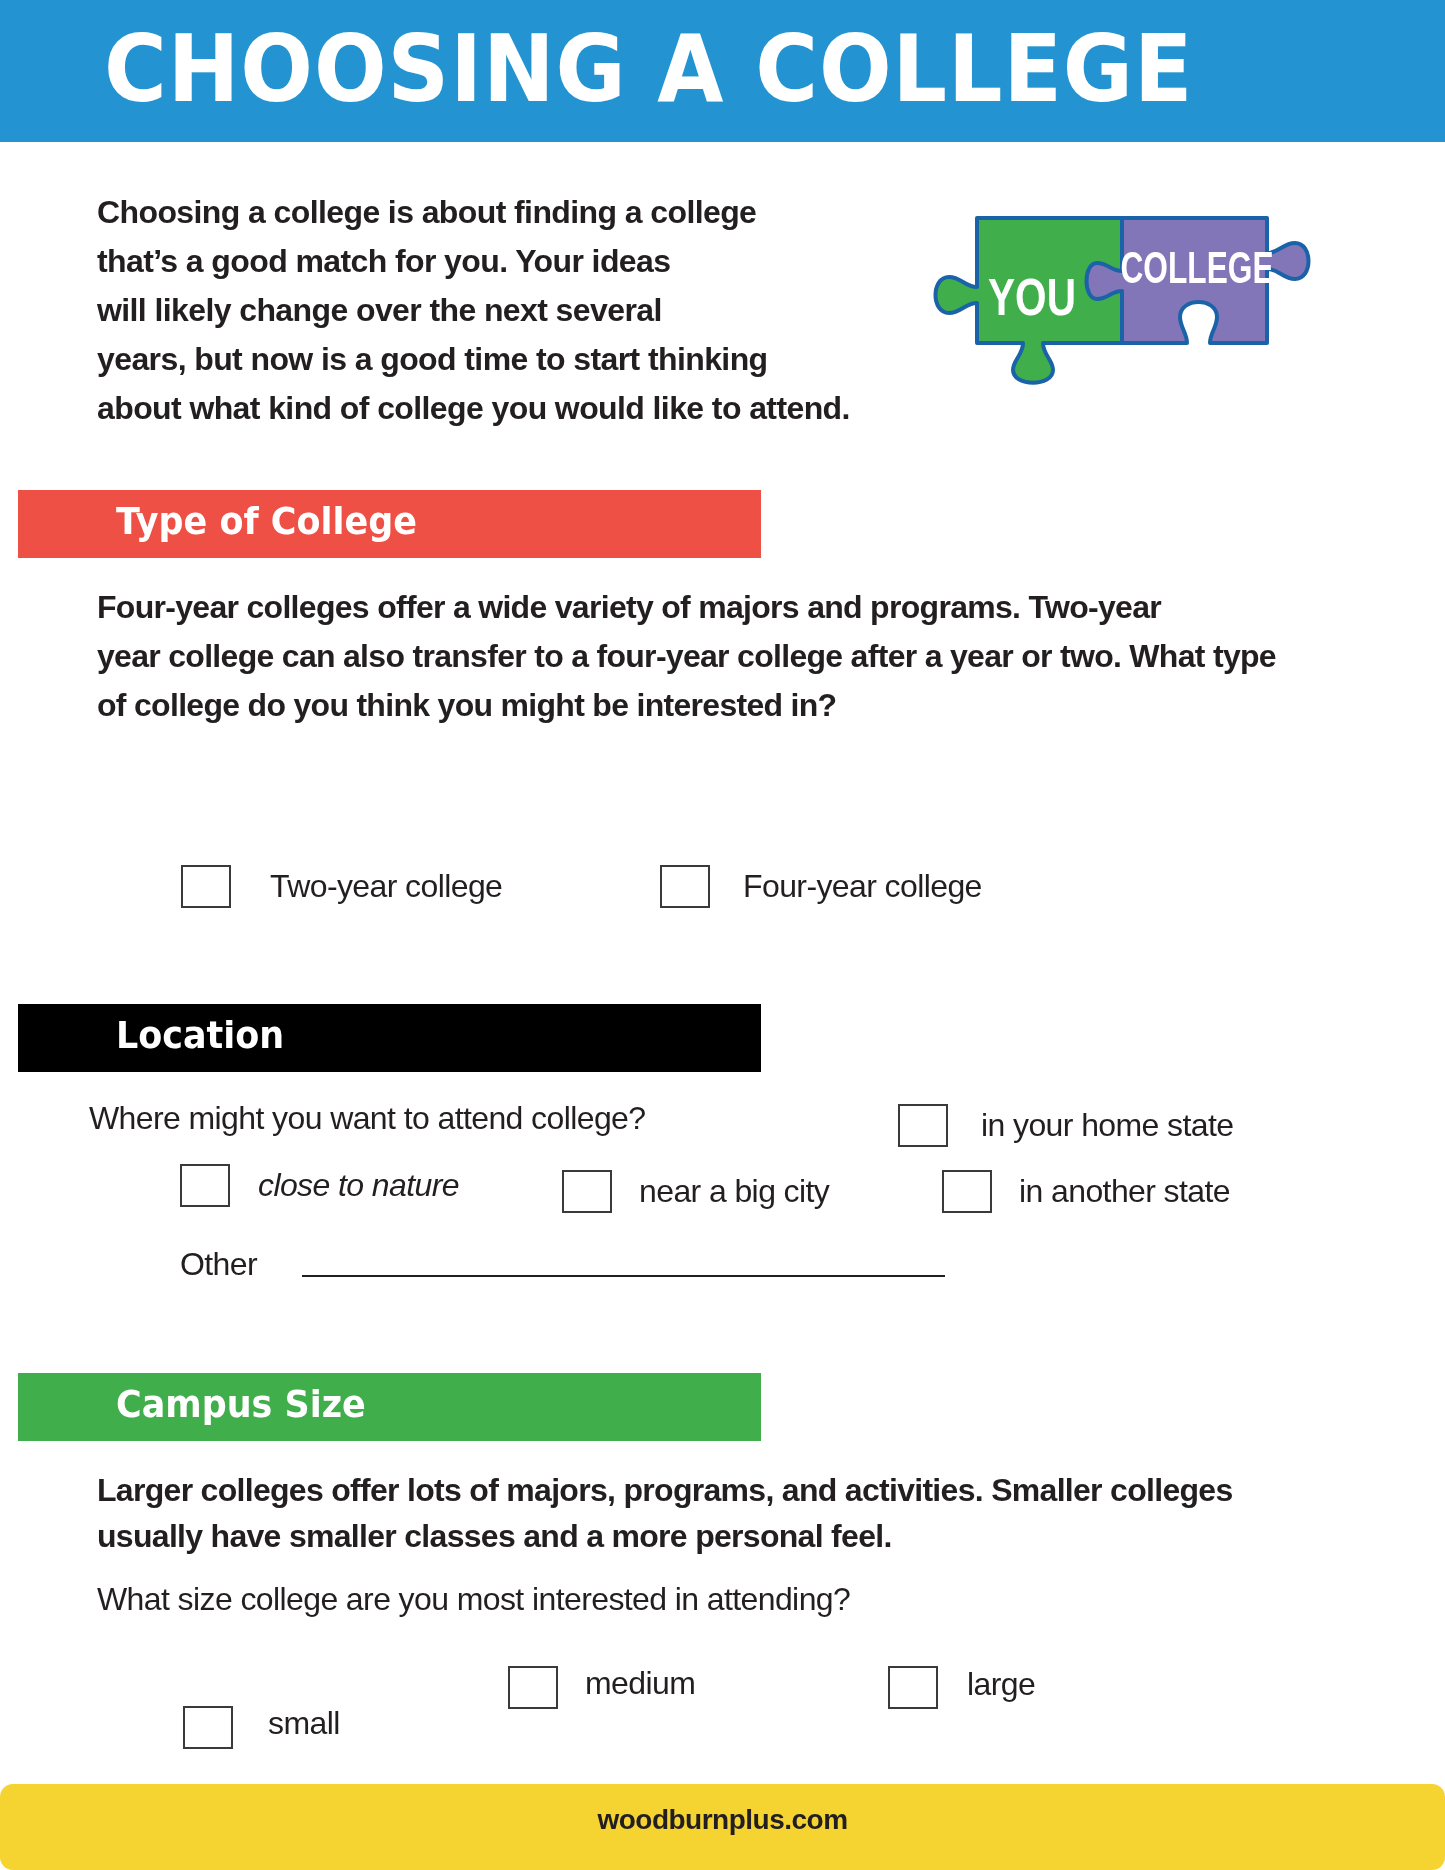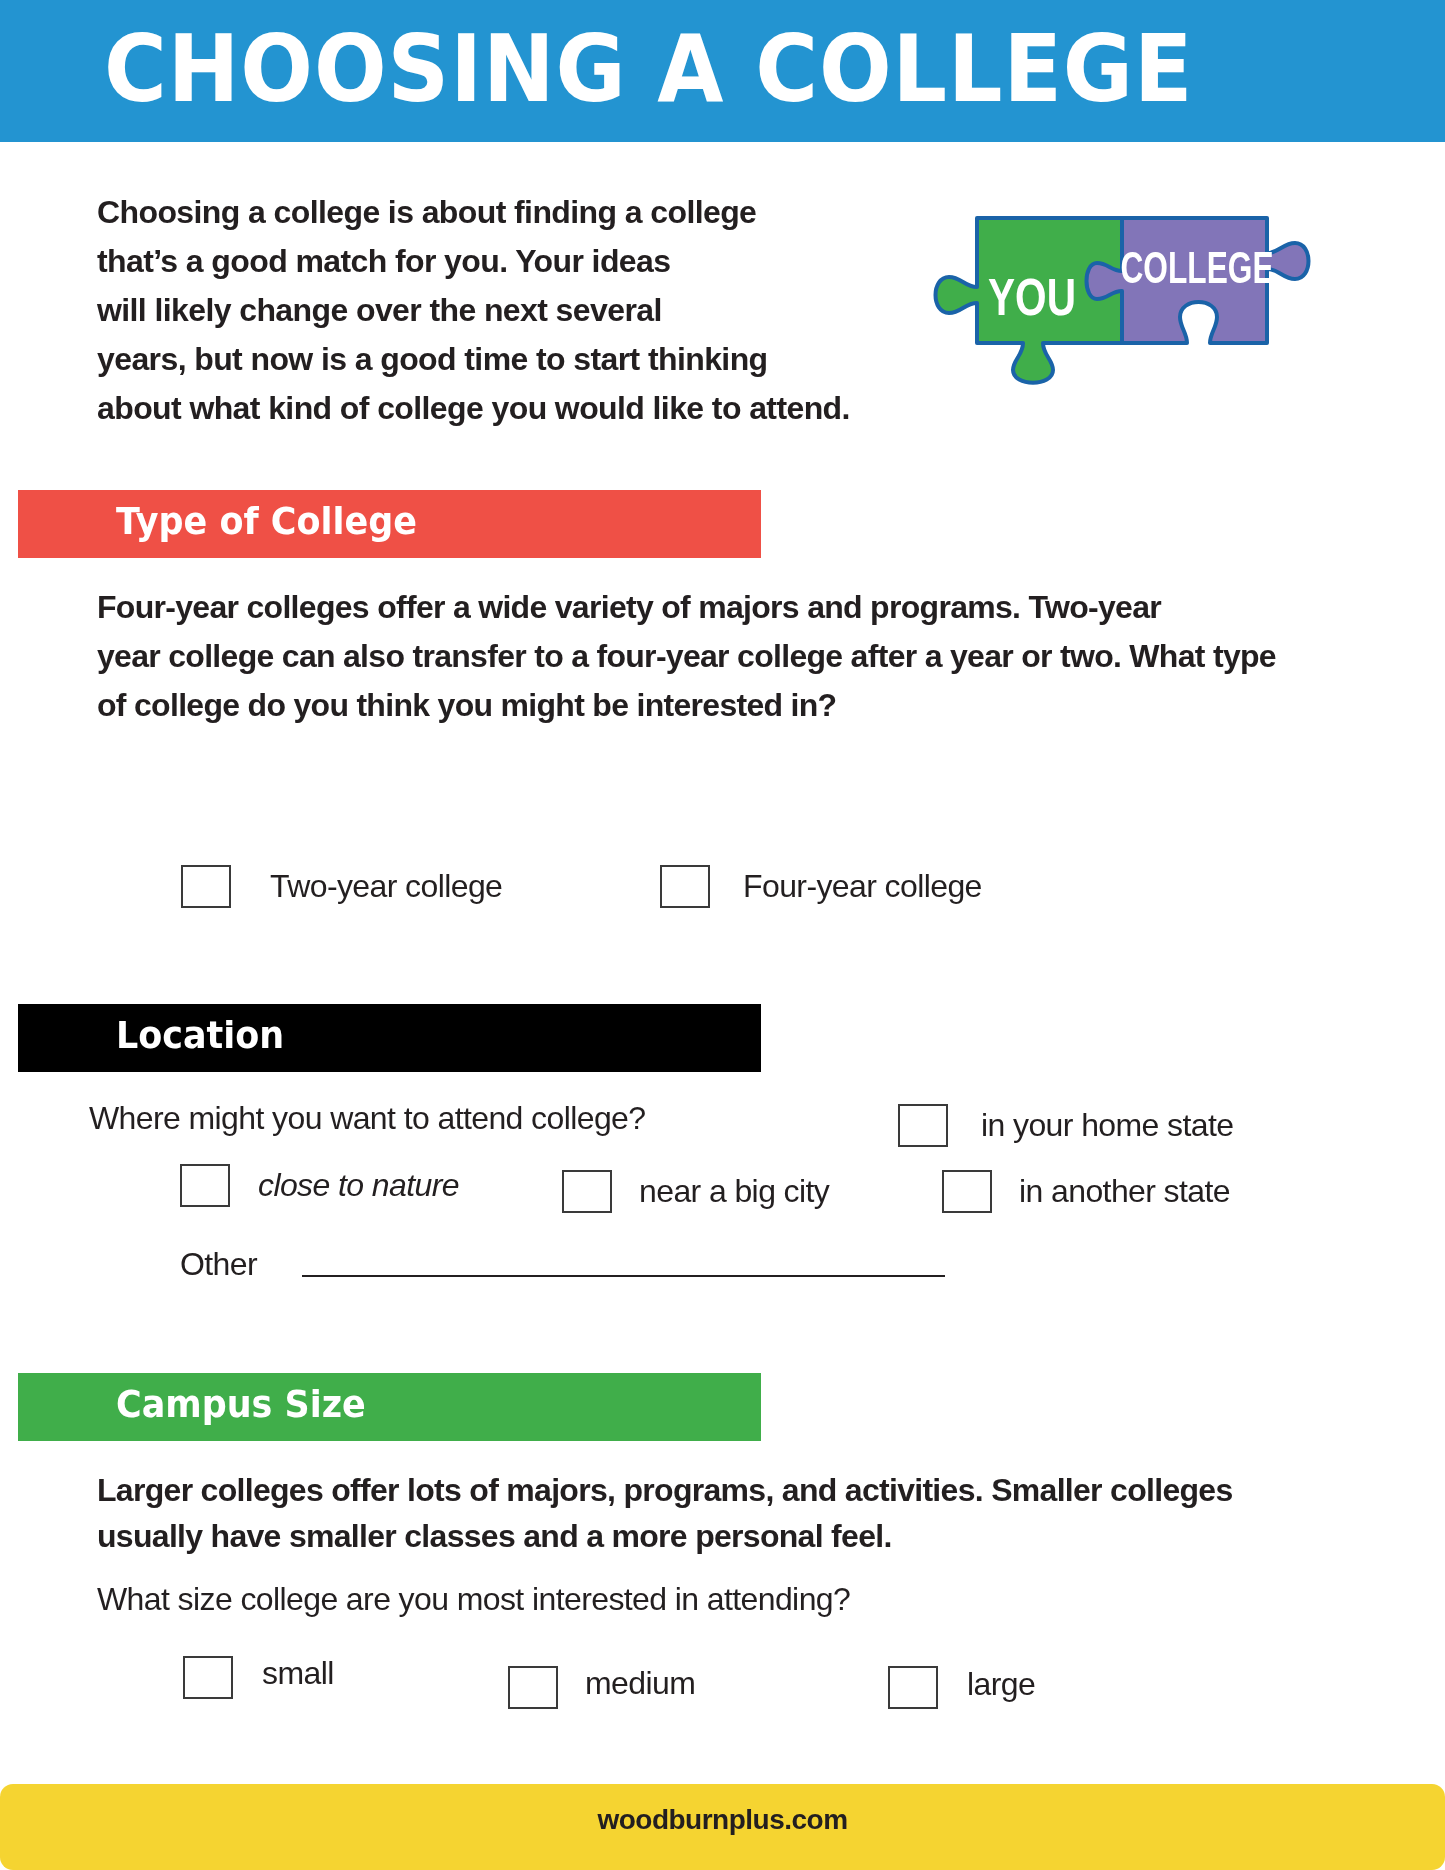--- a/index.html
+++ b/index.html
@@ -146,21 +146,21 @@
 
 <div class="section-bar bar-campus">
   <h2>Campus Size</h2>
 </div>
 <div class="para" style="top:1467px; line-height:46px;">
   <span>Larger colleges offer lots of majors, programs, and activities. Smaller colleges</span>
   <span>usually have smaller classes and a more personal feel.</span>
 </div>
 <div class="plain-text" style="left:97px; top:1581px;">What size college are you most interested in attending?</div>
 
-<label class="opt" style="left:183px; top:1656px;">
+<label class="opt" style="left:183px; top:1706px;gap:6px;">
   <span class="box"></span>
   <span class="opt-label" style="margin-left:29px; margin-top:-8px;">small</span>
 </label>
 <label class="opt" style="left:508px; top:1666px;">
   <span class="box"></span>
   <span class="opt-label" style="margin-left:27px; margin-top:-8px;">medium</span>
 </label>
 <label class="opt" style="left:888px; top:1666px;">
   <span class="box"></span>
   <span class="opt-label" style="margin-left:29px; margin-top:-6px;">large</span>

